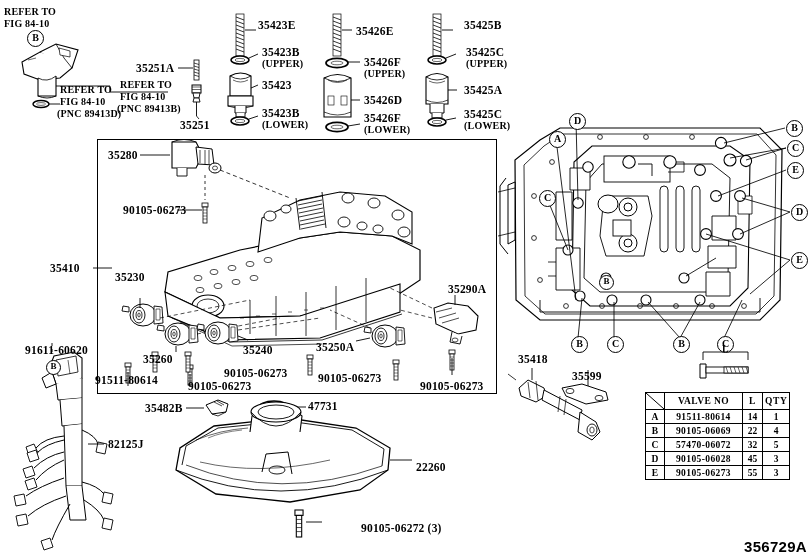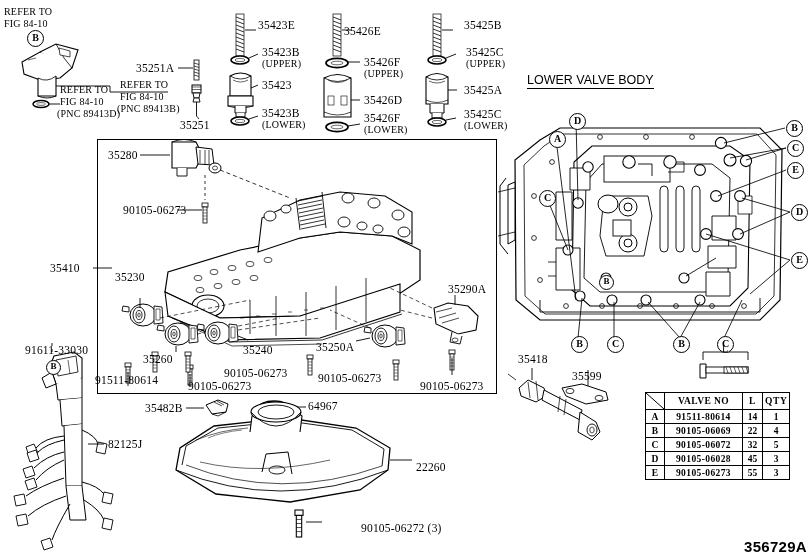--- a/index.html
+++ b/index.html
@@ -7,21 +7,21 @@
   body{
     width:811px;height:560px;position:relative;overflow:hidden;
     font-family:"Liberation Serif", serif;
     color:#000;
   }
   #sheet{position:absolute;left:0;top:0;width:811px;height:560px;}
   svg.layer{position:absolute;left:0;top:0;width:811px;height:560px;overflow:visible;}
   .lbl{
     position:absolute;
     font-family:"Liberation Serif", serif;
-    font-weight:normal;
+    font-weight:bold;
     font-size:11.5px;
     letter-spacing:0.2px;
     white-space:nowrap;
     line-height:12px;
     color:#000;
   }
   .lbl.sm{font-size:10px;}
   .section-title{
     position:absolute;
     font-family:"Liberation Sans", sans-serif;
@@ -591,21 +591,21 @@
   <div class="lbl" style="left:136px;top:62px;">35251A</div>
   <div class="lbl" style="left:180px;top:119px;">35251</div>
 
   <div class="lbl" style="left:258px;top:19px;">35423E</div>
   <div class="lbl" style="left:262px;top:46px;">35423B</div>
   <div class="lbl sm" style="left:262px;top:58px;">(UPPER)</div>
   <div class="lbl" style="left:262px;top:79px;">35423</div>
   <div class="lbl" style="left:262px;top:107px;">35423B</div>
   <div class="lbl sm" style="left:262px;top:119px;">(LOWER)</div>
 
-  <div class="lbl" style="left:344px;top:25px;">35426E</div>
+  <div class="lbl" style="left:356px;top:25px;">35426E</div>
   <div class="lbl" style="left:364px;top:56px;">35426F</div>
   <div class="lbl sm" style="left:364px;top:68px;">(UPPER)</div>
   <div class="lbl" style="left:364px;top:94px;">35426D</div>
   <div class="lbl" style="left:364px;top:112px;">35426F</div>
   <div class="lbl sm" style="left:364px;top:124px;">(LOWER)</div>
 
   <div class="lbl" style="left:464px;top:19px;">35425B</div>
   <div class="lbl" style="left:466px;top:46px;">35425C</div>
   <div class="lbl sm" style="left:466px;top:58px;">(UPPER)</div>
   <div class="lbl" style="left:464px;top:84px;">35425A</div>
@@ -619,33 +619,32 @@
   <div class="lbl" style="left:143px;top:353px;">35260</div>
   <div class="lbl" style="left:243px;top:344px;">35240</div>
   <div class="lbl" style="left:316px;top:341px;">35250A</div>
   <div class="lbl" style="left:448px;top:283px;">35290A</div>
   <div class="lbl" style="left:95px;top:374px;">91511-80614</div>
   <div class="lbl" style="left:188px;top:380px;">90105-06273</div>
   <div class="lbl" style="left:224px;top:367px;">90105-06273</div>
   <div class="lbl" style="left:318px;top:372px;">90105-06273</div>
   <div class="lbl" style="left:420px;top:380px;">90105-06273</div>
 
-  <div class="lbl" style="left:25px;top:344px;">91611-33030</div>
+  <div class="lbl" style="left:25px;top:344px;">91611-60620</div>
   <div class="cir sm" style="left:46px;top:360px;">B</div>
   <div class="lbl" style="left:108px;top:438px;">82125J</div>
 
   <div class="lbl" style="left:145px;top:402px;">35482B</div>
-  <div class="lbl" style="left:308px;top:400px;">64967</div>
+  <div class="lbl" style="left:308px;top:400px;">47731</div>
   <div class="lbl" style="left:416px;top:461px;">22260</div>
   <div class="lbl" style="left:325px;top:522px;margin-left:36px;">90105-06272 (3)</div>
 
   <div class="lbl" style="left:518px;top:353px;">35418</div>
   <div class="lbl" style="left:572px;top:370px;">35599</div>
 
-  <div class="section-title" style="left:527px;top:73px;">LOWER VALVE BODY</div>
 
   <div class="cir" style="left:569px;top:113px;">D</div>
   <div class="cir" style="left:549px;top:131px;">A</div>
   <div class="cir" style="left:539px;top:190px;">C</div>
   <div class="cir" style="left:786px;top:120px;">B</div>
   <div class="cir" style="left:787px;top:140px;">C</div>
   <div class="cir" style="left:787px;top:162px;">E</div>
   <div class="cir" style="left:791px;top:204px;">D</div>
   <div class="cir" style="left:791px;top:252px;">E</div>
   <div class="cir" style="left:571px;top:336px;">B</div>
@@ -677,21 +676,21 @@
           <td class="c-q">1</td>
         </tr>
         <tr>
           <td class="c-key">B</td>
           <td class="c-pn">90105-06069</td>
           <td class="c-l">22</td>
           <td class="c-q">4</td>
         </tr>
         <tr>
           <td class="c-key">C</td>
-          <td class="c-pn">90105-06072</td>
+          <td class="c-pn">57470-06072</td>
           <td class="c-l">32</td>
           <td class="c-q">5</td>
         </tr>
         <tr>
           <td class="c-key">D</td>
           <td class="c-pn">90105-06028</td>
           <td class="c-l">45</td>
           <td class="c-q">3</td>
         </tr>
         <tr>

